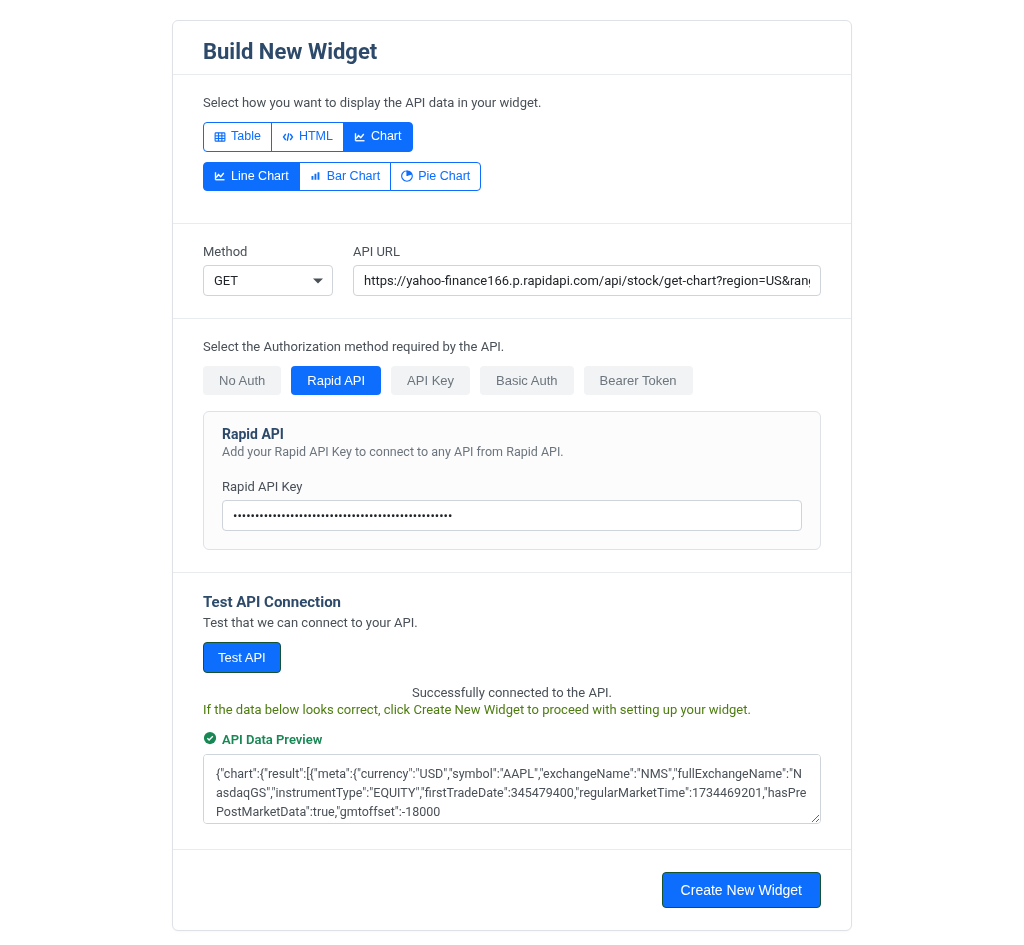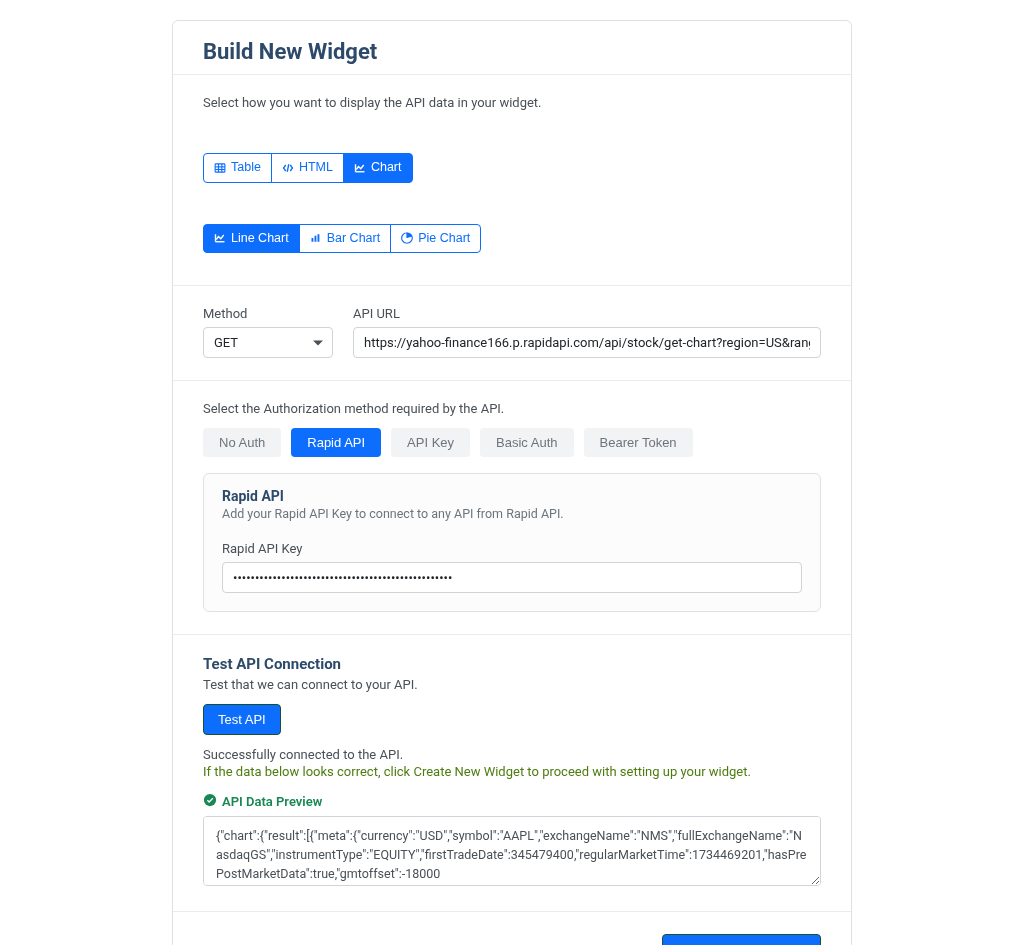--- a/index.html
+++ b/index.html
@@ -47,21 +47,20 @@
     margin-bottom: 12px;
   }
   
   .btn-group {
     display: inline-flex;
     margin-bottom: 10px;
   }
   .btn-group .btn {
     border-radius: 0;
     margin-left: -1px;
-    margin-top: 31px;
   }
   .btn-group .btn:first-child { border-top-left-radius: 4px; border-bottom-left-radius: 4px; margin-left: 0; }
   .btn-group .btn:last-child { border-top-right-radius: 4px; border-bottom-right-radius: 4px; }
   .btn {
     display: inline-flex;
     align-items: center;
     gap: 5px;
     padding: 5px 10px;
     font-size: 12.5px;
     border: 1px solid #0d6efd;
@@ -139,21 +138,21 @@
   .panel {
     border: 1px solid #dee2e6;
     border-radius: 6px;
     background: #fcfcfd;
   }
   .panel-header { padding: 14px 18px 6px 18px; }
   .panel-title { font-size: 14px; font-weight: 700; color: #2d4a6a; margin-bottom: 2px; }
   .panel-desc { font-size: 12.5px; color: #6c757d; }
   .panel-body { padding: 14px 18px 18px 18px; }
   
-  .test-status { font-size: 13px; color: #495057; margin: 12px 0 2px 0; }
+  .test-status { font-size: 13px; color: #495057; margin: 12px 0 2px 0; text-align: center; }
   .test-instruct { font-size: 13px; color: #4d7c0f; margin-bottom: 14px; }
   .preview-label {
     font-size: 13px;
     color: #198754;
     font-weight: 600;
     display: flex;
     align-items: center;
     gap: 5px;
     margin-bottom: 6px;
   }

